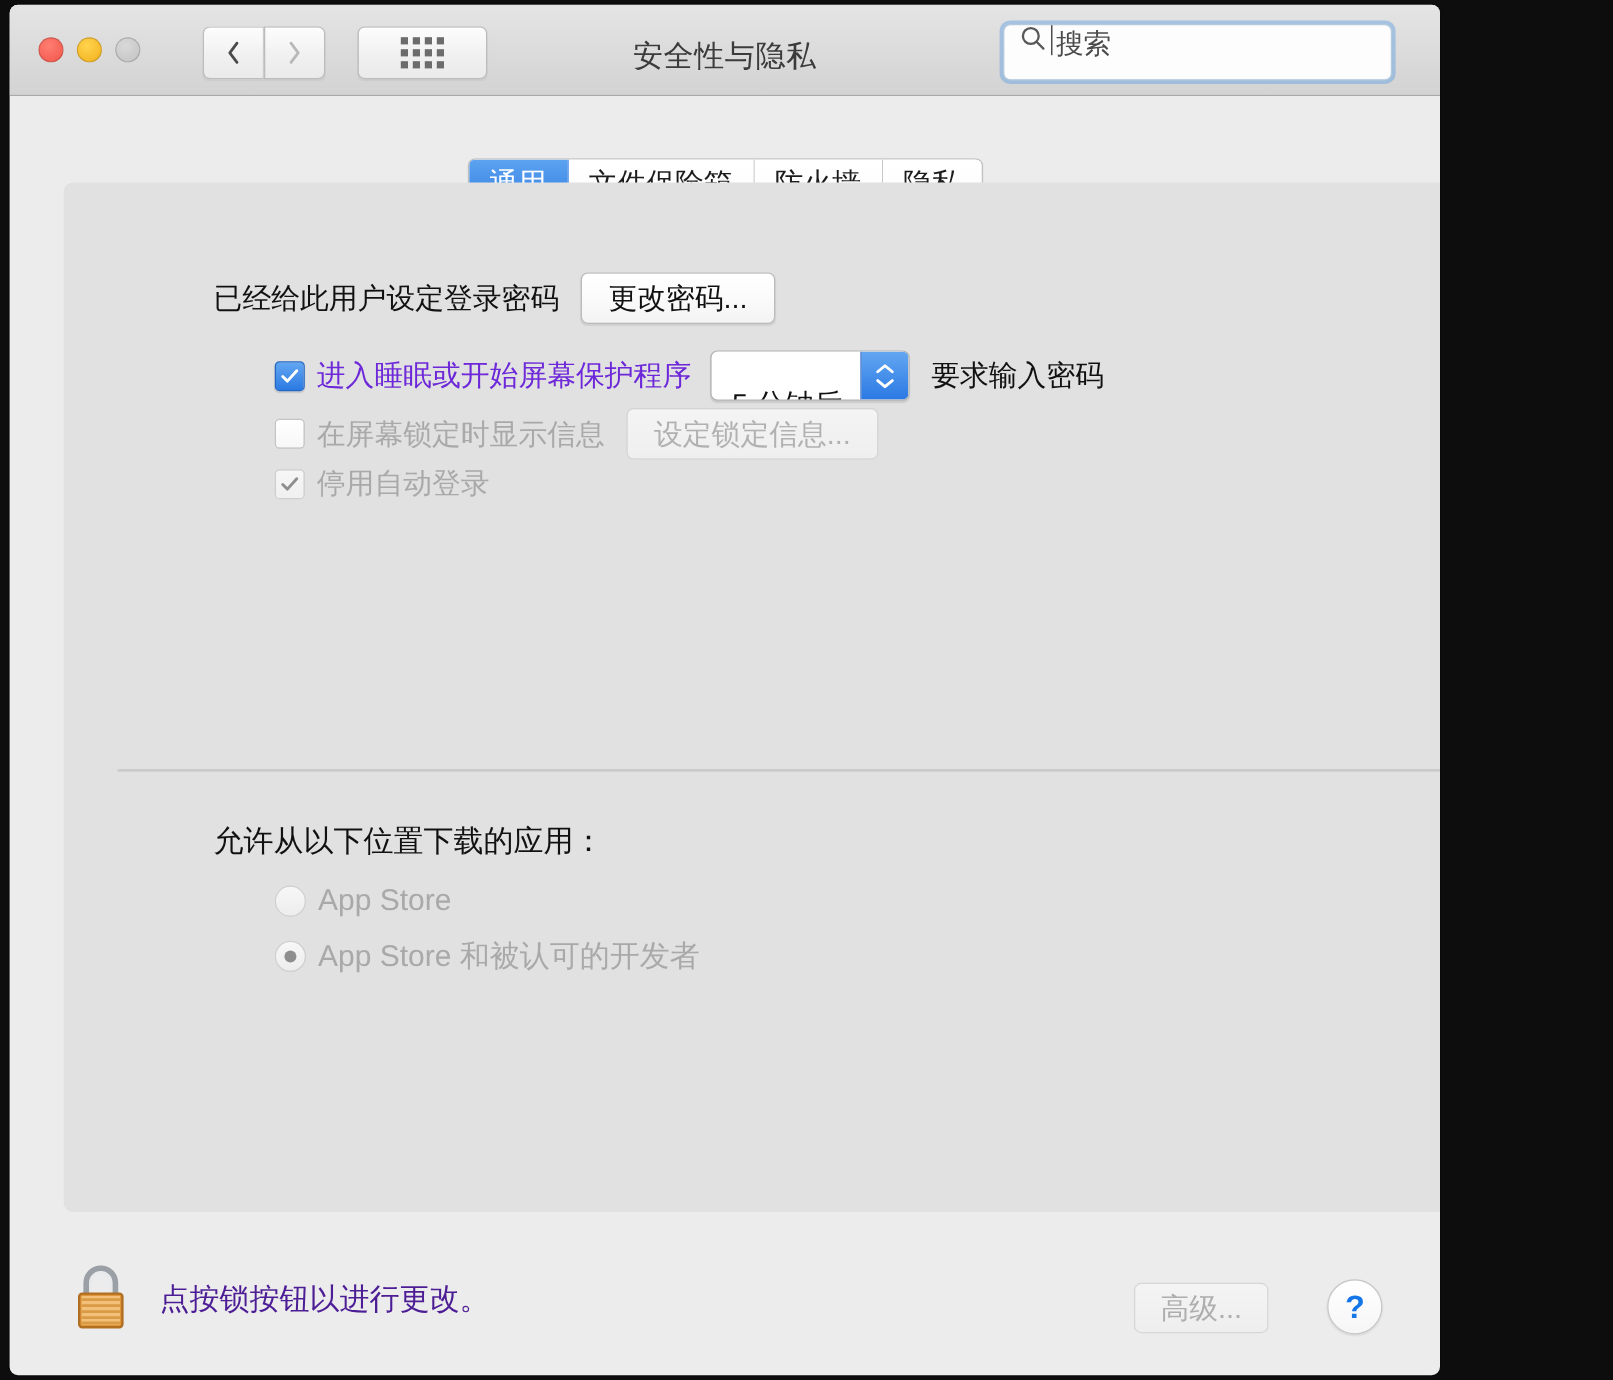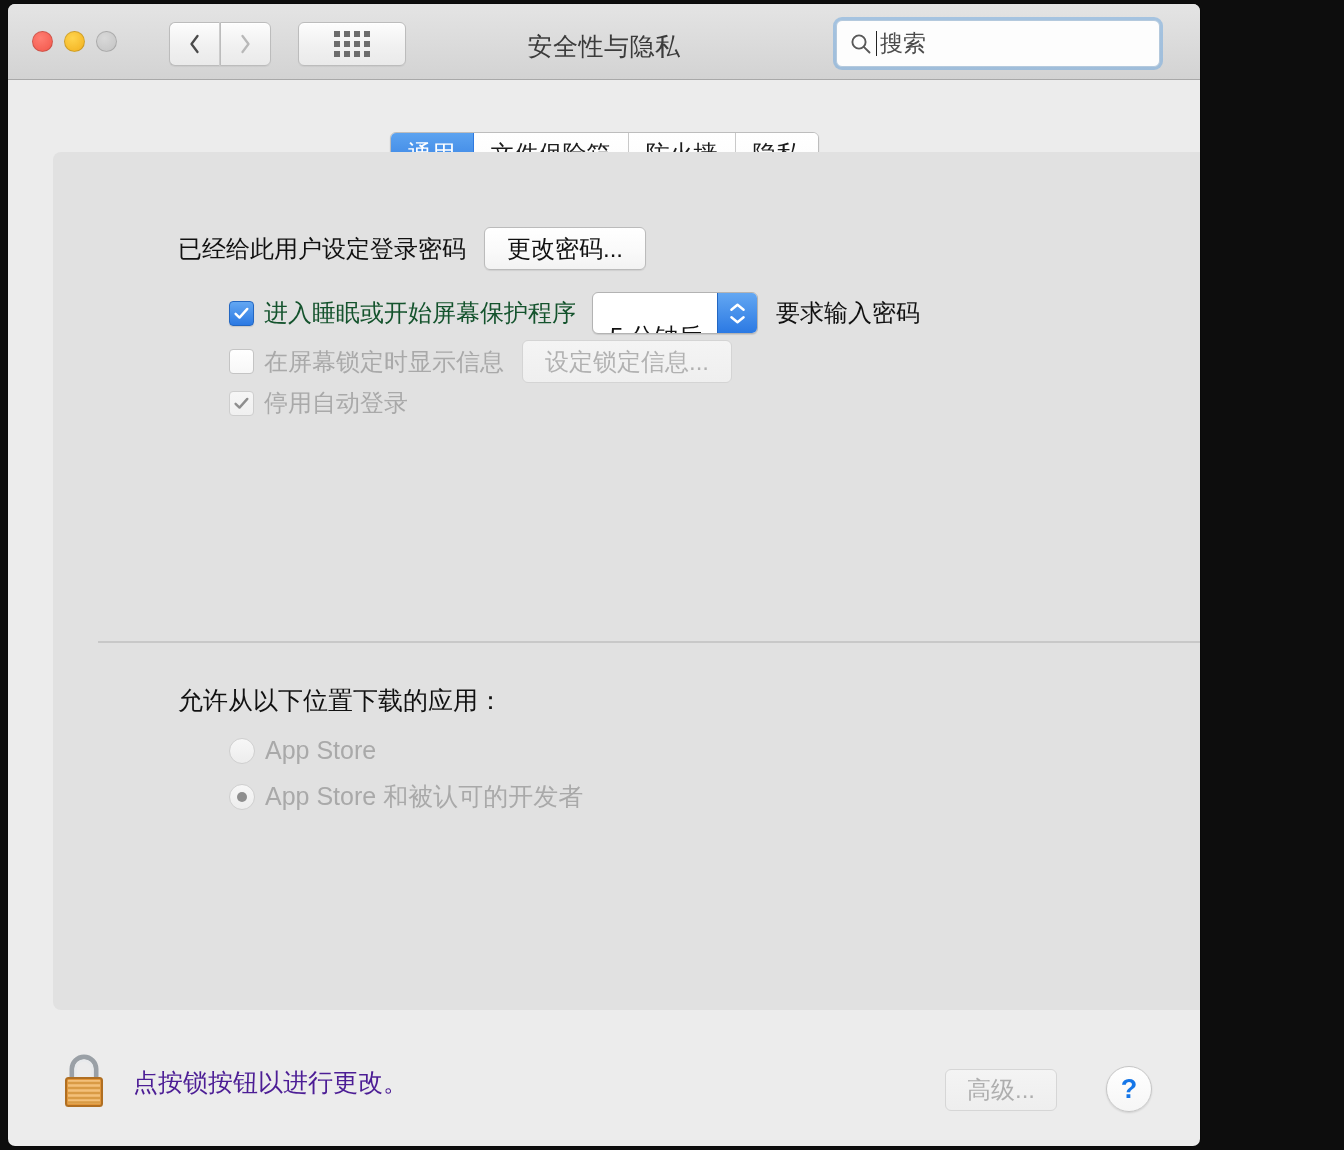--- a/index.html
+++ b/index.html
@@ -100,21 +100,20 @@
   #search-field {
     position: absolute;
     right: 40px;
     top: 16px;
     width: 324px;
     height: 47px;
     background: #fdfdfd;
     border: 1px solid #b4c9dd;
     border-radius: 6px;
     display: flex;
-    align-items: center;
     padding-left: 13px;
     box-shadow: 0 0 0 3px rgba(105,165,224,0.50);
   }
   #search-icon { width: 22px; height: 22px; flex: none; margin-right: 4px; }
   #search-icon circle, #search-icon line { fill: none; stroke: #585858; stroke-width: 1.9; stroke-linecap: round; }
   #search-caret {
     width: 1px; height: 25px; background: #222; margin-right: 3px; flex: none;
   }
   #search-placeholder {
     font-size: 23px;
@@ -218,21 +217,21 @@
   }
   .cb.on-disabled {
     background: linear-gradient(to bottom, #f6f6f6 0%, #f0f0f0 100%);
     border: 1px solid #cecece;
   }
   .cb svg { width: 17px; height: 17px; }
   .cb svg path { fill: none; stroke-width: 2.4; stroke-linecap: round; stroke-linejoin: round; }
   .cb.on svg path         { stroke: #ffffff; }
   .cb.on-disabled svg path{ stroke: #8e8e8e; }
 
-  .cb-label { font-size: 24px; color: #14532d; white-space: nowrap; }
+  .cb-label { font-size: 24px; color: #6d28d9; white-space: nowrap; }
   .cb-label.disabled { color: #a9a9a9; }
 
   
   #popup-delay {
     margin-left: 16px;
     height: 42px;
     display: flex;
     align-items: stretch;
     border: 1px solid #b3b3b3;
     border-radius: 6px;

